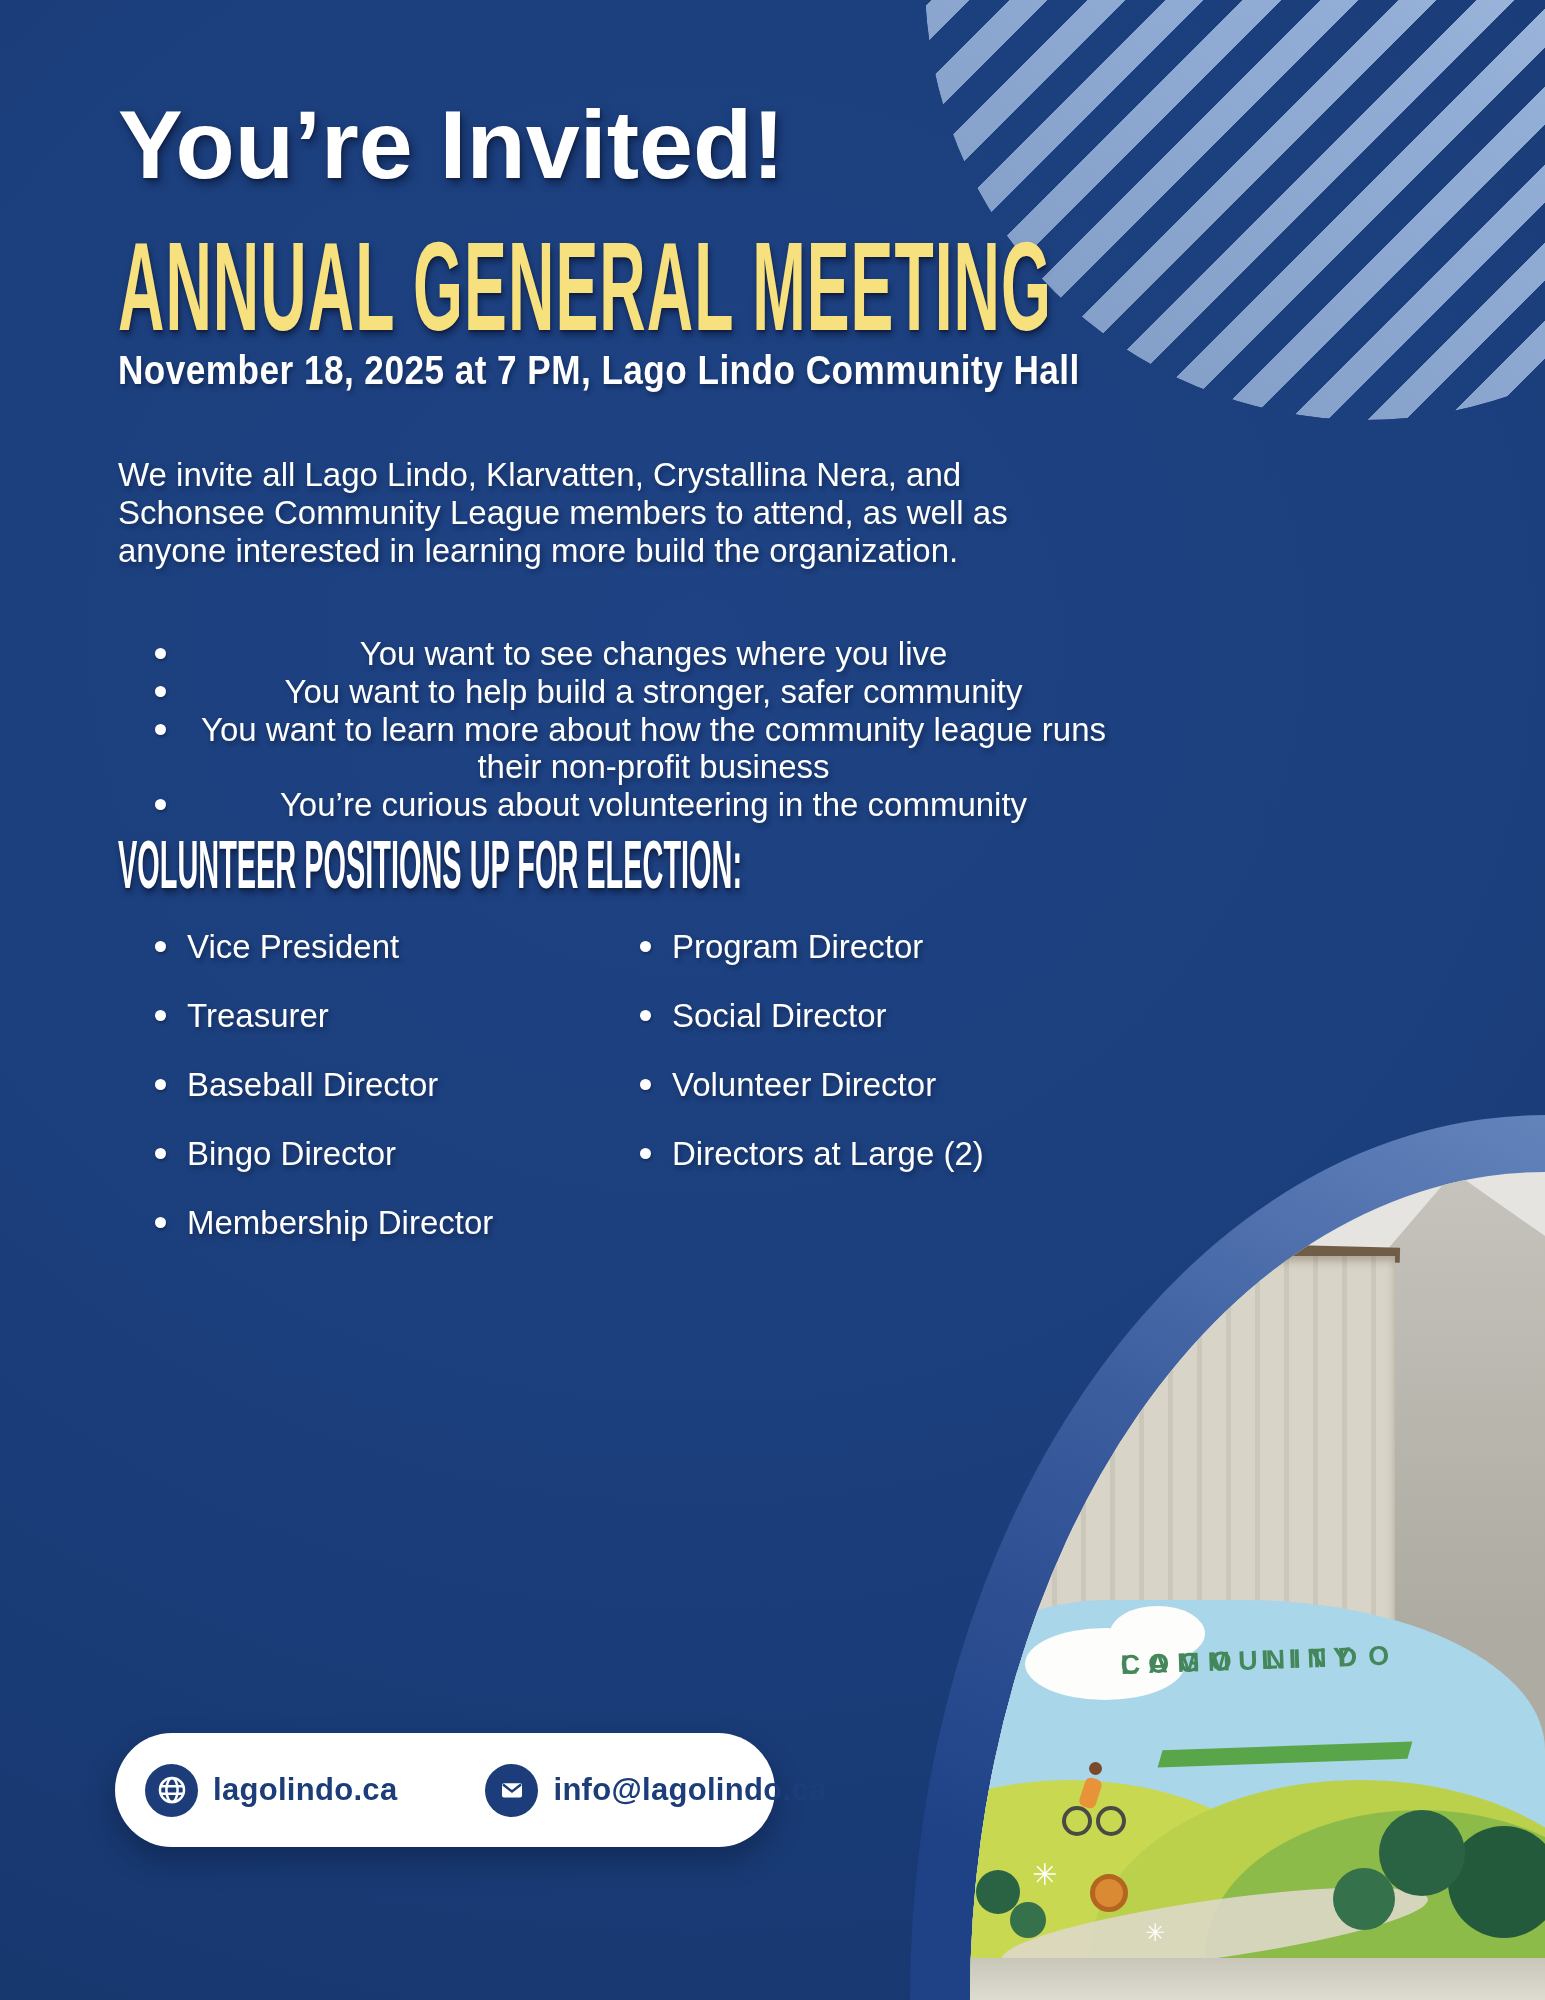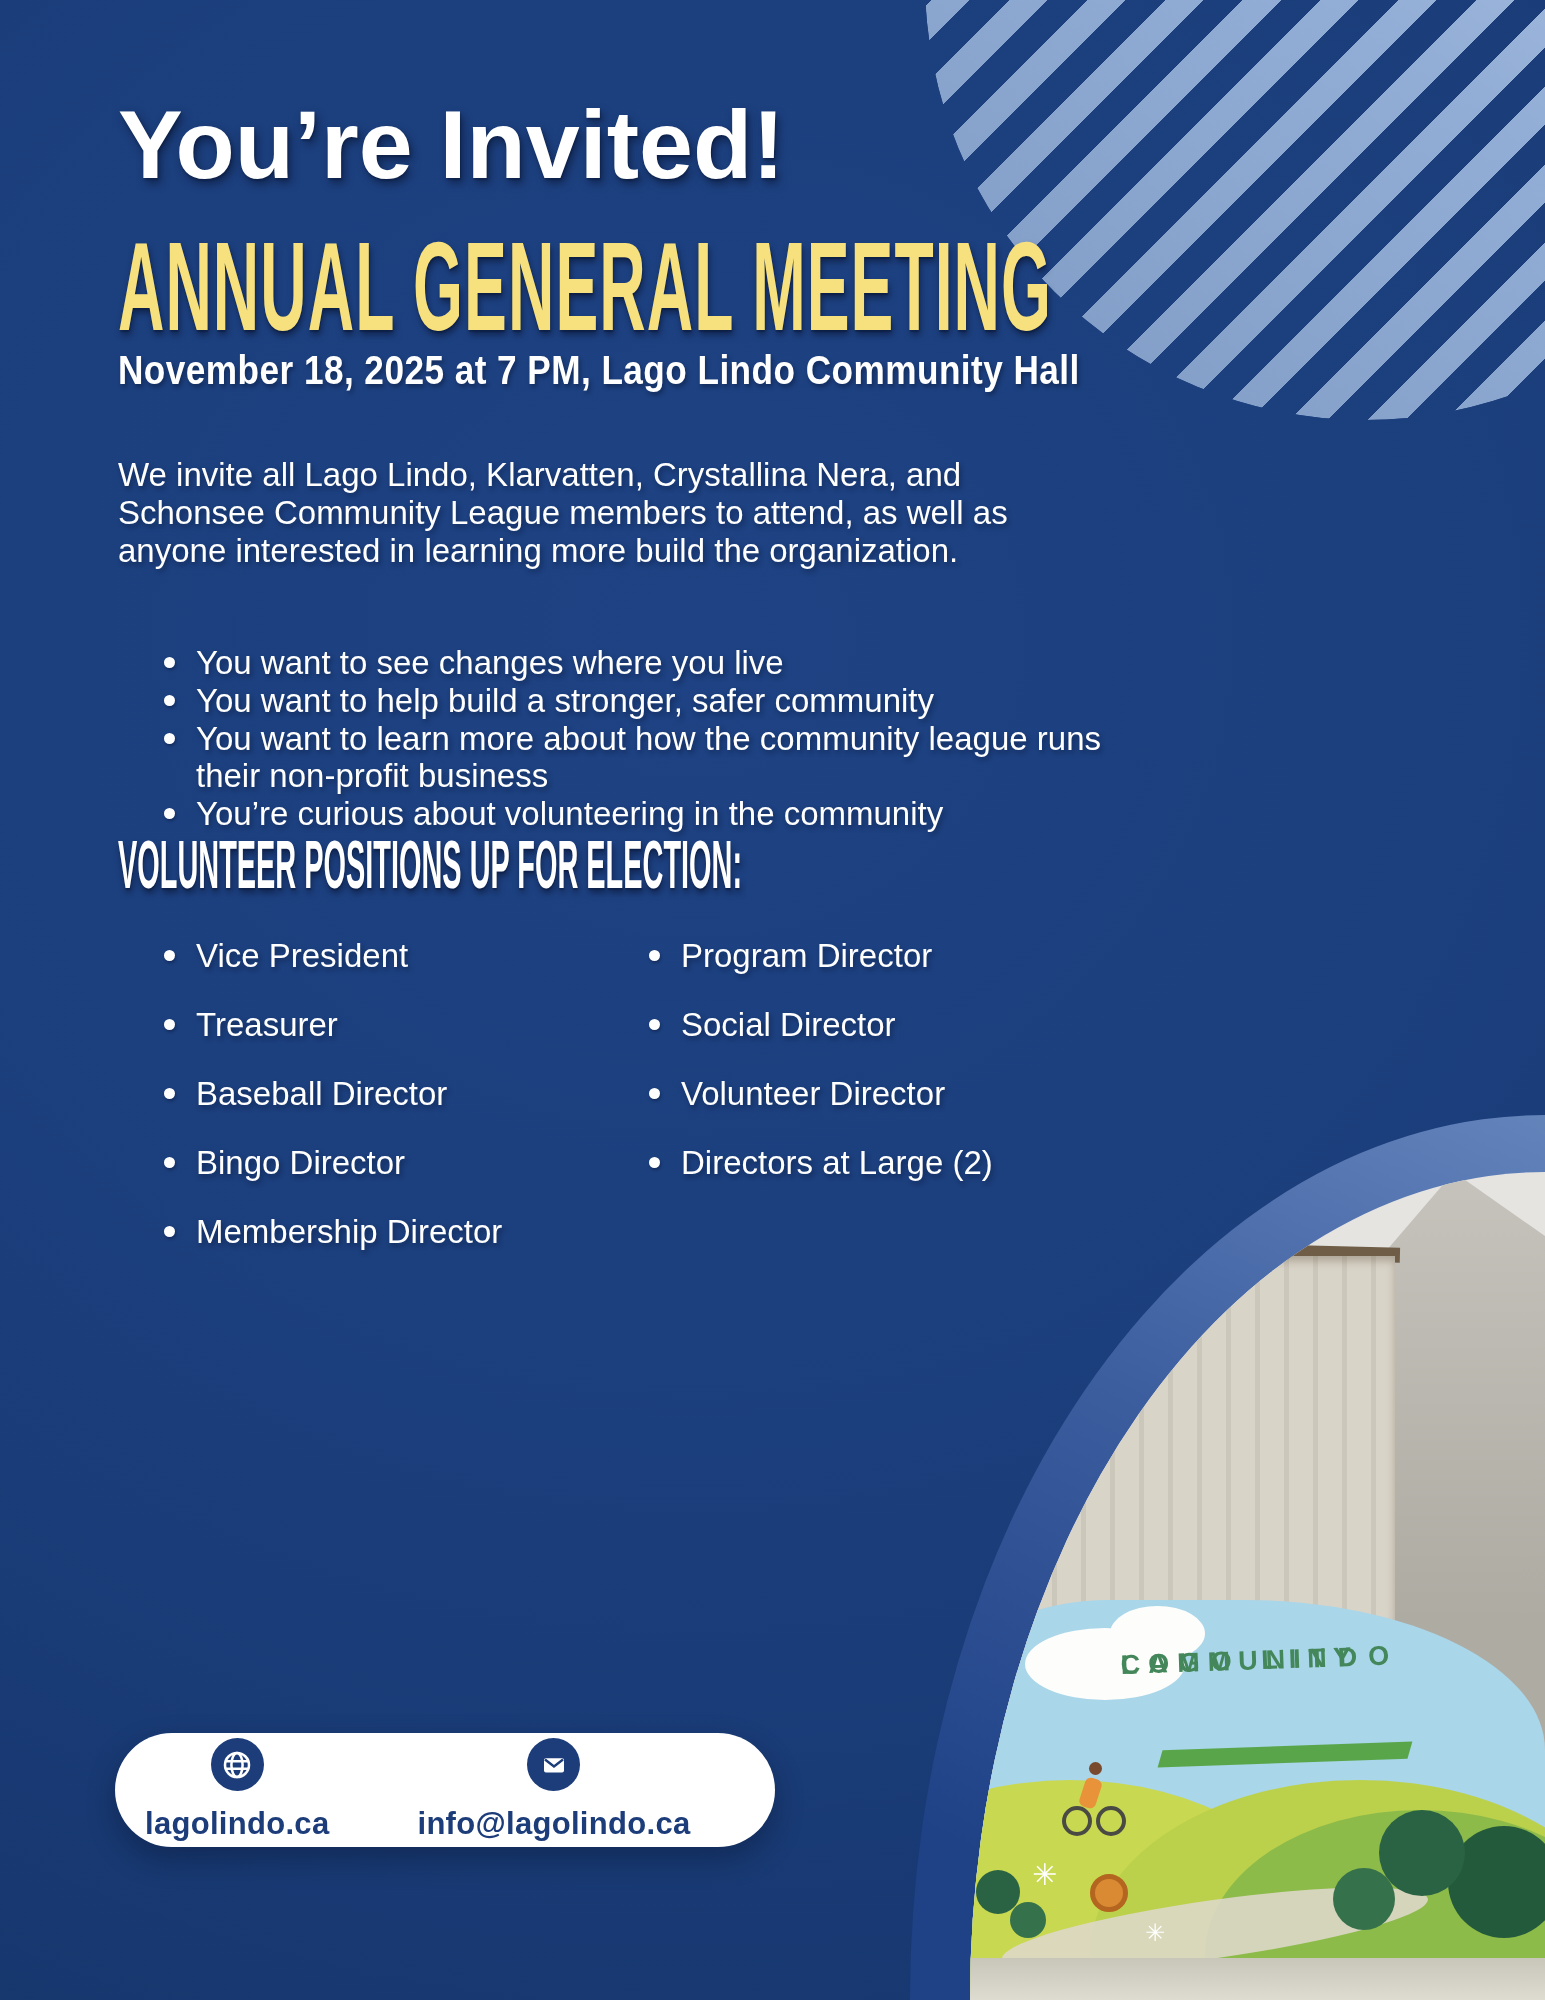--- a/index.html
+++ b/index.html
@@ -76,37 +76,37 @@
   .dateline{position:absolute;left:118px;top:350px;color:#ffffff;font-weight:700;}
   .dateline .cond{font-size:40px;transform:scaleX(0.88);letter-spacing:0.5px;}
   .intro{position:absolute;left:118px;top:422px;color:#ffffff;font-size:33px;line-height:38px;margin-top:34px;}
   .intro div{white-space:nowrap;}
   .sec-head{position:absolute;left:118px;color:#ffffff;}
   .sec-head .cond{font-size:68px;}
   .attend-head{top:548px;}
   .attend-head .cond{transform:scaleX(0.50);}
   .positions-head{top:830px;}
   .positions-head .cond{transform:scaleX(0.425);}
-  ul{list-style:none;margin:16px;padding:0;}
+  ul{list-style:none;margin:7px;padding:0;text-align:center;}
   .attend-list{position:absolute;left:148px;top:628px;width:965px;color:#fff;
     font-size:33px;line-height:37px;}
   .attend-list li{position:relative;padding-left:32px;margin-bottom:1px;}
   .dot{position:absolute;left:0;top:13px;width:11px;height:11px;border-radius:50%;background:#fff;
     box-shadow:1px 2px 3px rgba(7,17,44,.4);}
   .pos-list{position:absolute;top:905px;color:#fff;font-size:33px;}
   .pos-list li{position:relative;height:69px;display:flex;align-items:center;padding-left:32px;}
   .pos-list .dot{top:29px;}
   .pos-left{left:148px;}
   .pos-right{left:633px;}
   
   .contact-pill{position:absolute;left:115px;top:1733px;width:660px;height:114px;
     background:#ffffff;border-radius:60px;display:flex;align-items:center;
     padding:0 0 0 30px;box-sizing:border-box;gap:88px;
     box-shadow:0 12px 28px rgba(8,18,45,.38);}
-  .contact-item{display:flex;align-items:center;gap:15px;flex-direction:column;}
+  .contact-item{display:flex;align-items:center;gap:15px;}
   .icon-circle{width:53px;height:53px;border-radius:50%;background:#1C3D7A;
     display:flex;align-items:center;justify-content:center;flex:0 0 auto;}
   .contact-label{color:#1C3D7A;font-weight:700;font-size:31px;letter-spacing:0.3px;white-space:nowrap;}
 </style>
 </head>
 <body>
 
 <div class="poster">
 
   <div class="stripe-circle"></div>

